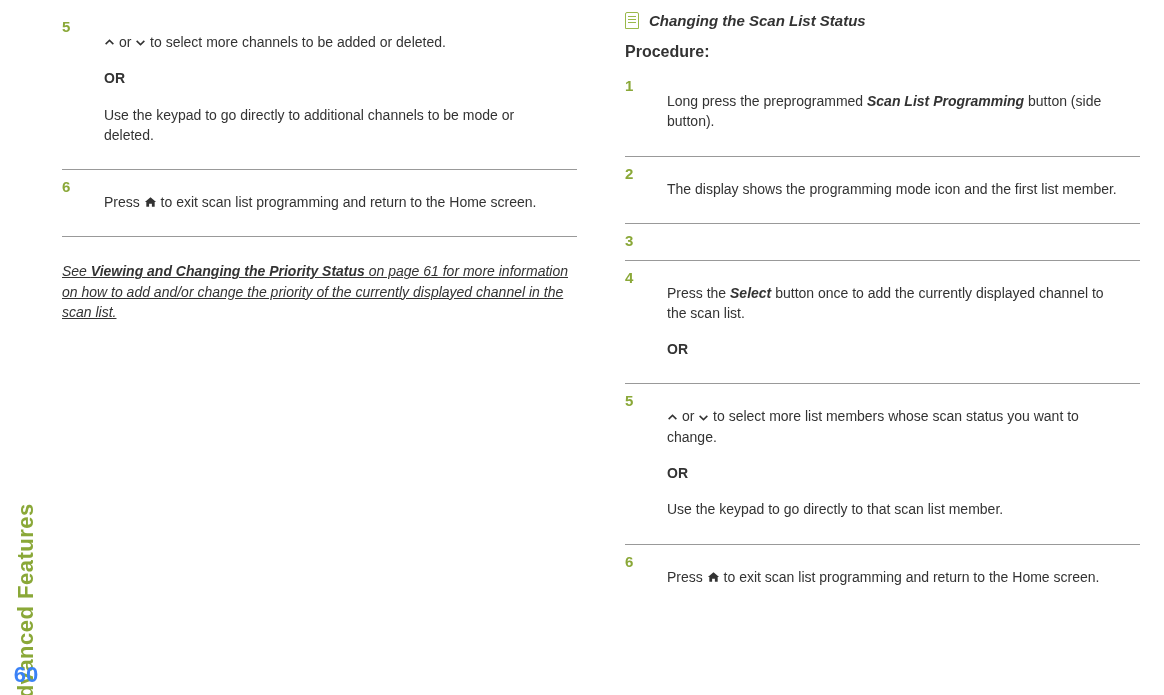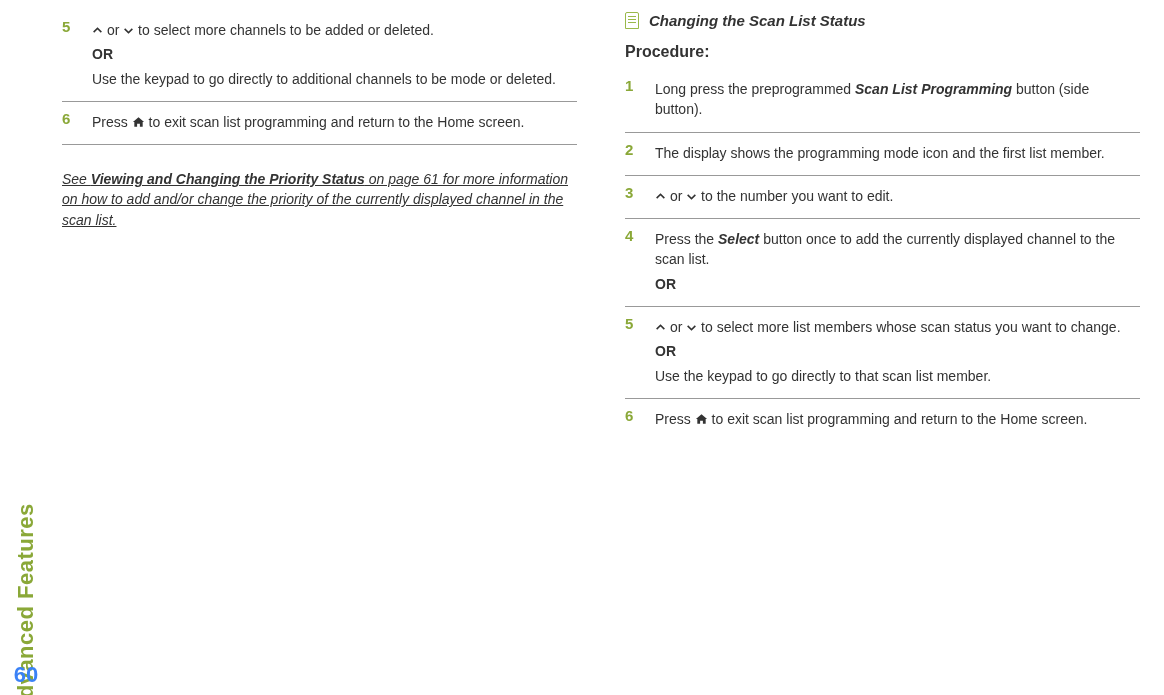--- a/index.html
+++ b/index.html
@@ -71,21 +71,21 @@
       font-weight: bold;
       font-size: 15px;
       flex-shrink: 0;
       width: 14px;
       text-align: left;
     }
     .step-body {
       flex: 1;
     }
     .step-body p {
-      margin: 4px;
+      margin: 16px;
     }
     .or {
       font-weight: bold;
     }
     .bold {
       font-weight: bold;
       font-style: italic;
     }
     .note {
       font-style: italic;
@@ -190,27 +190,20 @@
           </div>
         </div>
         <div class="step">
           <div class="step-num">2</div>
           <div class="step-body">
             <p>The display shows the programming mode icon and the first list member.</p>
           </div>
         </div>
         <div class="step">
           <div class="step-num">3</div>
-          <div class="step-body">
-            <p><span class="icon-glyph arrow-up"><svg viewBox="0 0 10 10">
-                  <polygon points="5,2 9,6 8,7 5,4 2,7 1,6" fill="#333"></polygon>
-                </svg></span> or <span class="icon-glyph arrow-down"><svg viewBox="0 0 10 10">
-                  <polygon points="5,8 1,4 2,3 5,6 8,3 9,4" fill="#333"></polygon>
-                </svg></span> to the number you want to edit.</p>
-          </div>
         </div>
         <div class="step">
           <div class="step-num">4</div>
           <div class="step-body">
             <p>Press the <span class="bold">Select</span> button once to add the currently displayed channel to the scan list.</p>
             <p class="or">OR</p>
           </div>
         </div>
         <div class="step">
           <div class="step-num">5</div>

